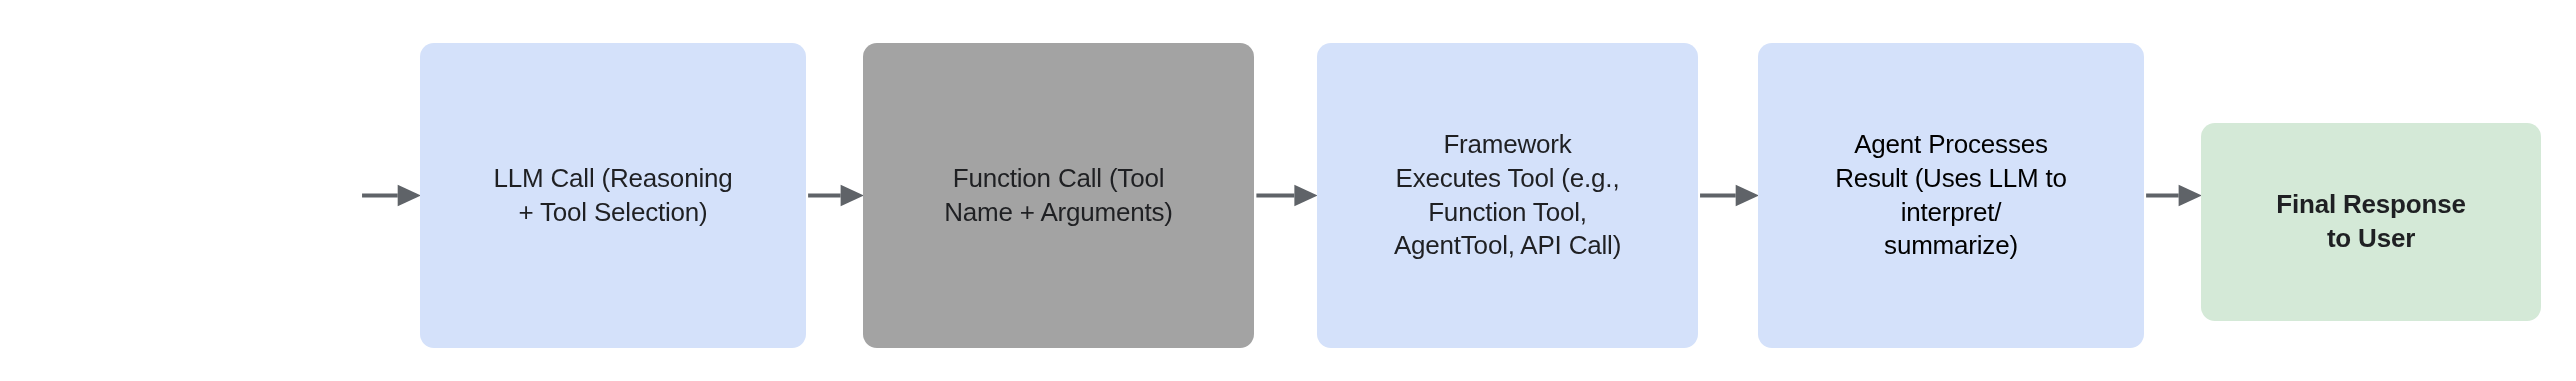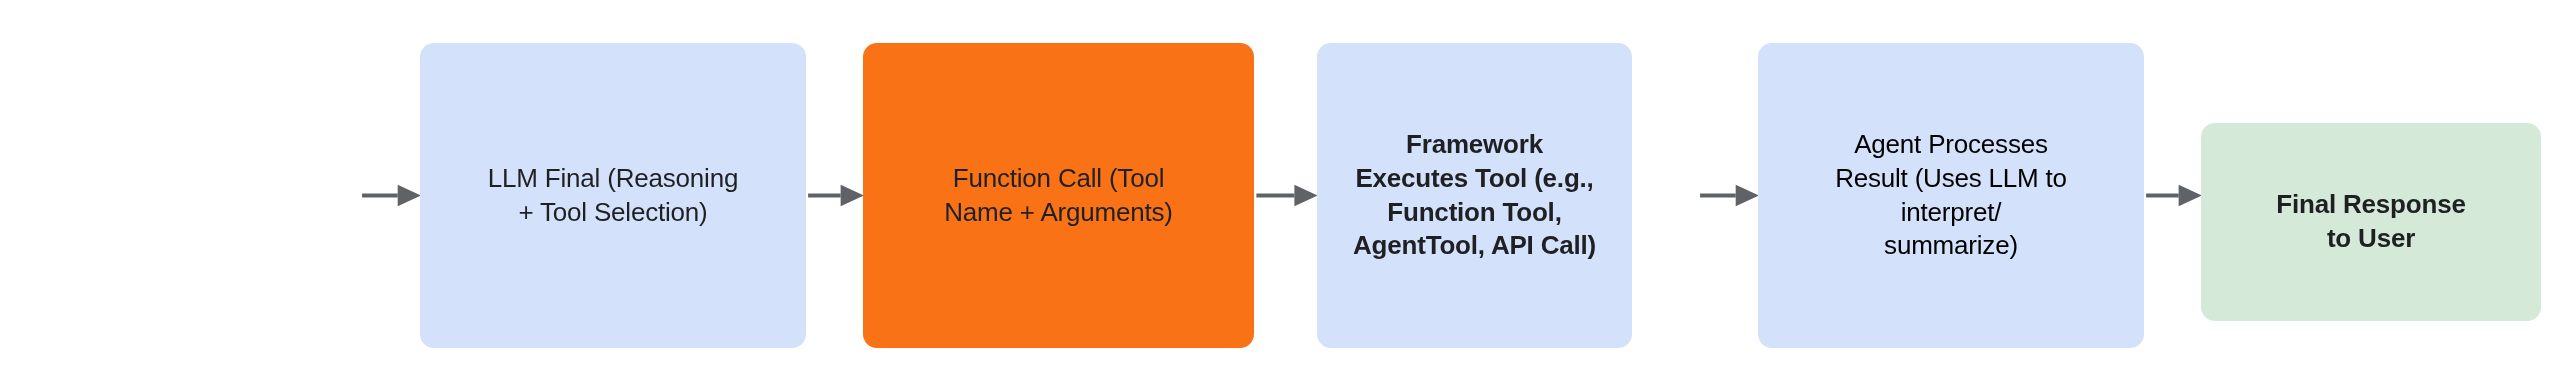--- a/index.html
+++ b/index.html
@@ -61,25 +61,25 @@
       <polygon points="49,6 79,20 49,34" fill="#5f6368"></polygon>
     </svg>
     <svg class="edge" width="59" height="31" style="left: 1700px; top: 180px; position: absolute;" viewBox="0 0 76 40">
       <line x1="0" y1="20" x2="46" y2="20" stroke="#5f6368" stroke-width="5"></line>
       <polygon points="46,6 76,20 46,34" fill="#5f6368"></polygon>
     </svg>
     <svg class="edge" width="56" height="31" style="left: 2146px; top: 180px; position: absolute;" viewBox="0 0 72 40">
       <line x1="0" y1="20" x2="42" y2="20" stroke="#5f6368" stroke-width="5"></line>
       <polygon points="42,6 72,20 42,34" fill="#5f6368"></polygon>
     </svg>
-    <div class="node process" style="left: 420px; top: 43px; width: 386px; height: 305px; background: rgb(212, 225, 250); color: rgb(31, 32, 35); font-size: 26px; font-weight: 400;"><span>LLM Final (Reasoning
+    <div class="node process" style="left: 420px; top: 43px; width: 386px; height: 305px; background: rgb(212, 225, 250); color: rgb(31, 32, 35); font-size: 26px; font-weight: 400;"><span>LLM Call (Reasoning
 + Tool Selection)</span></div>
-    <div class="node process" style="left: 863px; top: 43px; width: 391px; height: 305px; background: #f97316; color: rgb(31, 32, 35); font-size: 26px; font-weight: 400;"><span>Function Call (Tool
+    <div class="node process" style="left: 863px; top: 43px; width: 391px; height: 305px; background: #a3a3a3; color: rgb(31, 32, 35); font-size: 26px; font-weight: 400;"><span>Function Call (Tool
 Name + Arguments)</span></div>
-    <div class="node process" style="left: 1317px; top: 43px; width: 315px; height: 305px; background: rgb(212, 225, 250); color: rgb(31, 32, 35); font-size: 26px; font-weight: 700;"><span>Framework
+    <div class="node process" style="left: 1317px; top: 43px; width: 381px; height: 305px; background: rgb(212, 225, 250); color: rgb(31, 32, 35); font-size: 26px; font-weight: 400;"><span>Framework
 Executes Tool (e.g.,
 Function Tool,
 AgentTool, API Call)</span></div>
     <div class="node process" style="left: 1758px; top: 43px; width: 386px; height: 305px; background: rgb(212, 225, 250); color: #000000; font-size: 26px; font-weight: 400;"><span>Agent Processes
 Result (Uses LLM to
 interpret/
 summarize)</span></div>
     <div class="node terminal" style="left: 2201px; top: 95px; width: 340px; height: 198px; background: rgb(212, 233, 215); color: rgb(31, 32, 35); font-size: 26px; font-weight: 700; margin-top: 28px;"><span>Final Response
 to User</span></div>
   </div>

